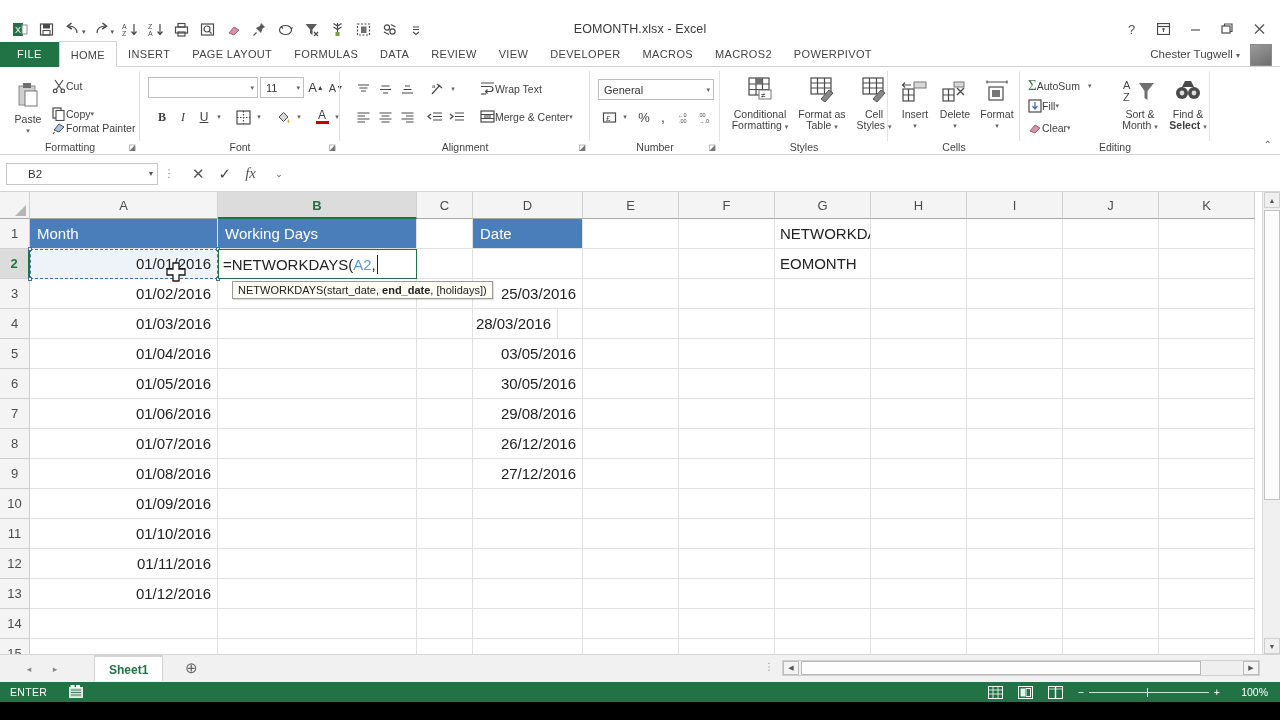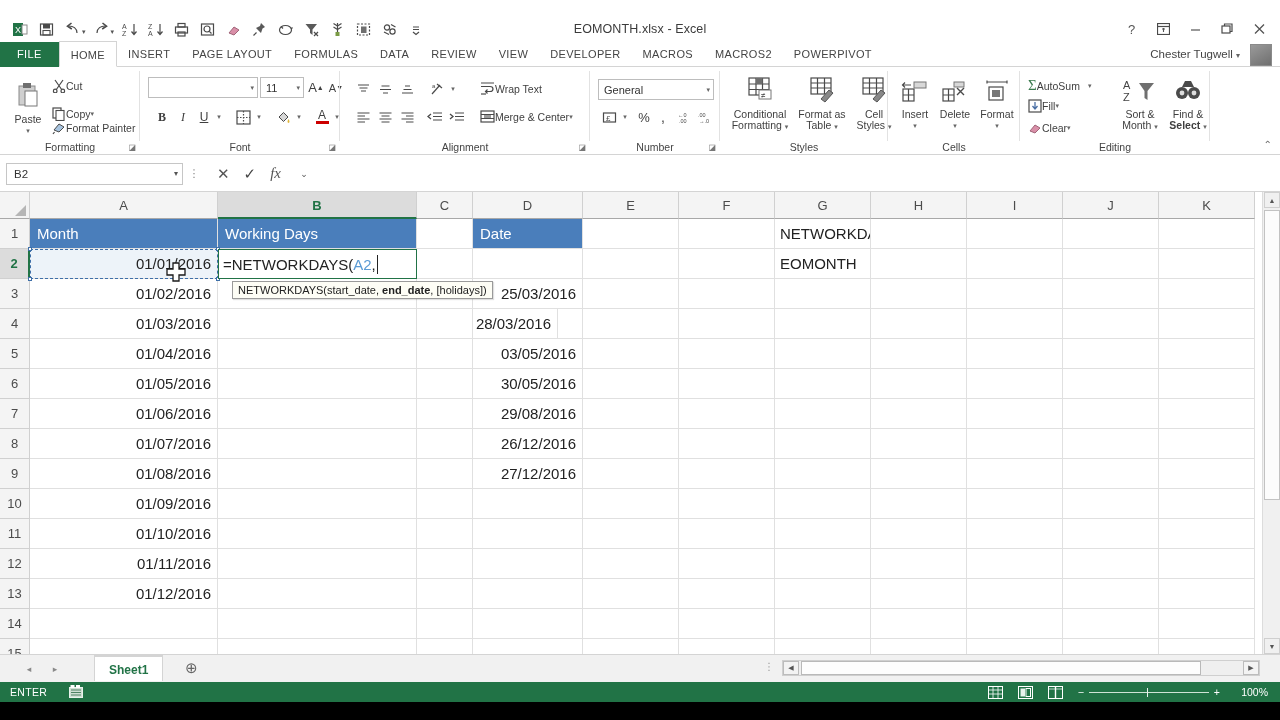--- a/index.html
+++ b/index.html
@@ -100,22 +100,22 @@
     font-size:12px; color:#3f3f3f; cursor:default;
   }
 
   
   .fbar {
     position:absolute; left:0; top:156px; width:1280px; height:36px;
     background:#fff; border-bottom:1px solid #d4d4d4;
     display:flex; align-items:center;
   }
   .namebox {
-    margin-left:6px; width:177px; height:22px; border:1px solid #c6c6c6;
-    background:#fff; display:flex; align-items:center; padding:0 4px 0 7px;
+    margin-left:6px; width:152px; height:22px; border:1px solid #c6c6c6;
+    background:#fff; display:flex; align-items:center; padding:0 4px 0 21px;
     font-size:11.5px; color:#333;
   }
   .namebox .bcaret { margin-left:auto; font-size:8px; color:#555; }
   .fdots { width:22px; text-align:center; color:#888; font-size:11px; letter-spacing:0; }
   .fbtns { display:flex; align-items:center; gap:14px; padding:0 12px; }
   .fbtns span { font-size:15px; color:#555; }
   .fbtns .chk { color:#444; }
   .fx { font-style:italic; font-family:"Liberation Serif", serif; font-size:15px; color:#333; }
   .finput {
     flex:1; height:22px; display:flex; align-items:center; padding-left:8px;

